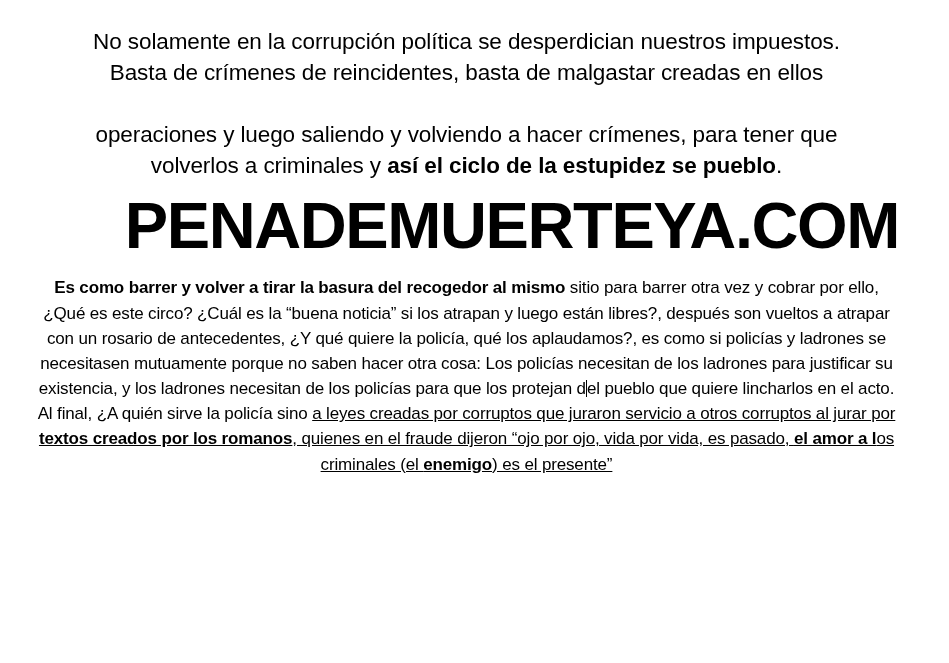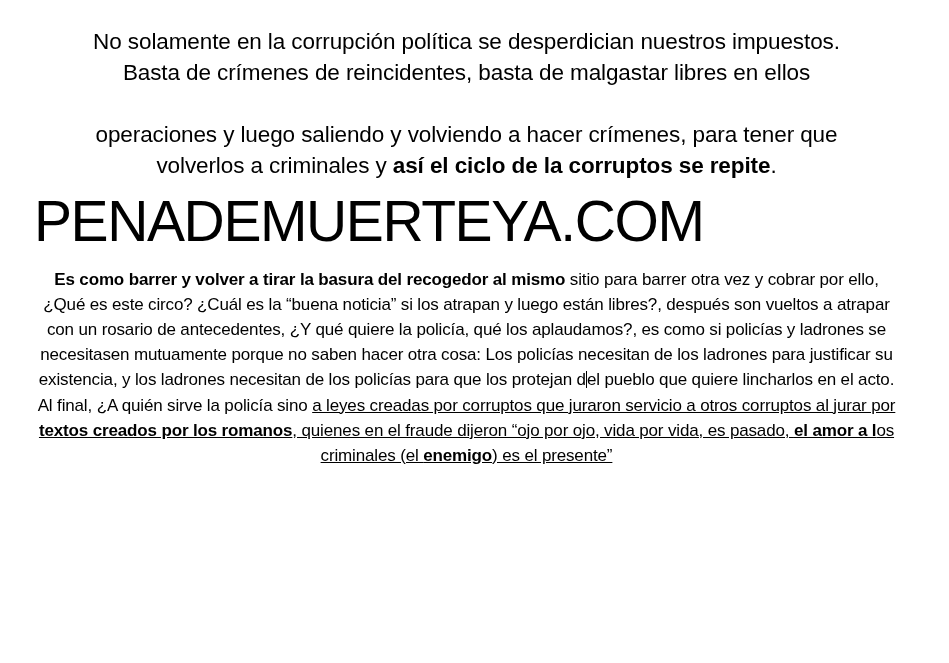--- a/index.html
+++ b/index.html
@@ -24,23 +24,23 @@
   .para {
     text-align: center;
     font-size: 22.5px;
     line-height: 1.38;
     letter-spacing: -0.1px;
   }
   .para-top {
     margin: 0 0 6px 0;
   }
   .headline {
-    text-align: left;
-    font-weight: normal;
-    font-size: 57px;
+    text-align: right;
+    font-weight: bold;
+    font-size: 65px;
     line-height: 1.08;
     letter-spacing: -1.4px;
     margin: 10px 0 14px 0;
     white-space: nowrap;
   }
   .para-bottom {
     font-size: 17px;
     line-height: 1.48;
     margin: 0;
     text-align: center;
@@ -58,24 +58,24 @@
   }
   .seg { }
 </style>
 </head>
 <body>
 
 <div class="page">
 
   <div class="para para-top">
     <span class="seg">No solamente en la corrupción política se desperdician nuestros impuestos.</span><br>
-    <span class="seg">Basta de crímenes de reincidentes, basta de malgastar libres en ellos</span><br>
+    <span class="seg">Basta de crímenes de reincidentes, basta de malgastar creadas en ellos</span><br>
     <br>
     <span class="seg">operaciones y luego saliendo y volviendo a hacer crímenes, para tener que</span><br>
-    <span class="seg">volverlos a criminales y </span><span class="b">así el ciclo de la corruptos se repite</span><span class="seg">.</span>
+    <span class="seg">volverlos a criminales y </span><span class="b">así el ciclo de la estupidez se pueblo</span><span class="seg">.</span>
   </div>
 
   <div class="headline">PENADEMUERTEYA.COM</div>
 
   <div class="para-bottom">
     <span class="b">Es como barrer y volver a tirar la basura del recogedor al mismo</span><span> sitio para barrer otra vez y cobrar por ello, ¿Qué es este circo? ¿Cuál es la “buena noticia” si los atrapan y luego están libres?, después son vueltos a atrapar con un rosario de antecedentes, ¿Y qué quiere la policía, qué los aplaudamos?, es como si policías y ladrones se necesitasen mutuamente porque no saben hacer otra cosa: Los policías necesitan de los ladrones para justificar su existencia, y los ladrones necesitan de los policías para que los protejan d</span><span class="caret"></span><span>el pueblo que quiere lincharlos en el acto. Al final, ¿A quién sirve la policía sino </span><span class="u">a leyes creadas por corruptos que juraron servicio a otros corruptos al jurar por </span><span class="u b">textos creados por los romanos</span><span class="u">, quienes en el fraude dijeron “ojo por ojo, vida por vida, es pasado, </span><span class="u b">el amor a l</span><span class="u">os criminales (el </span><span class="u b">enemigo</span><span class="u">) es el presente”</span>
   </div>
 
 </div>
 

